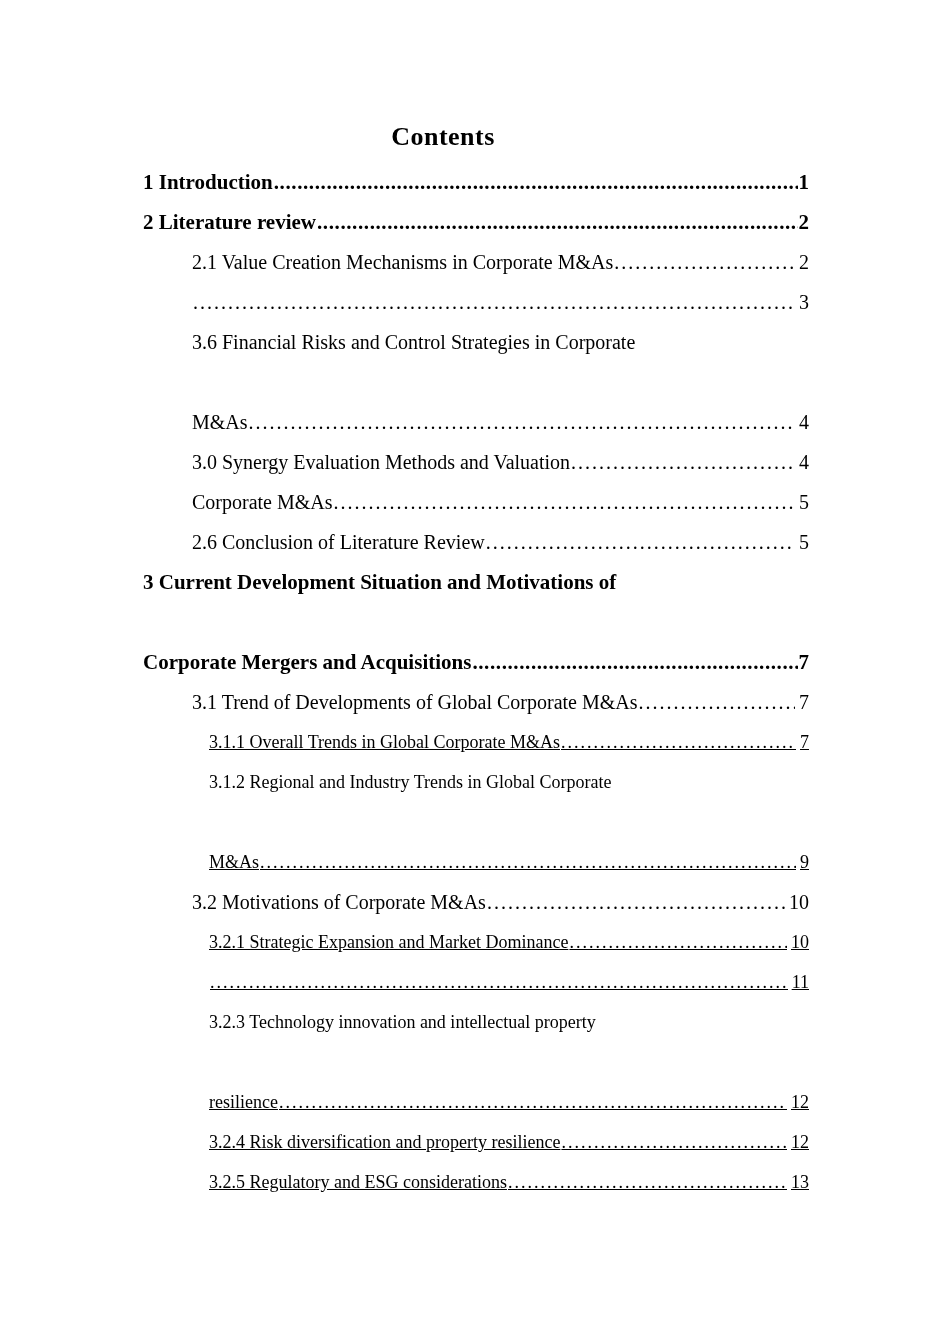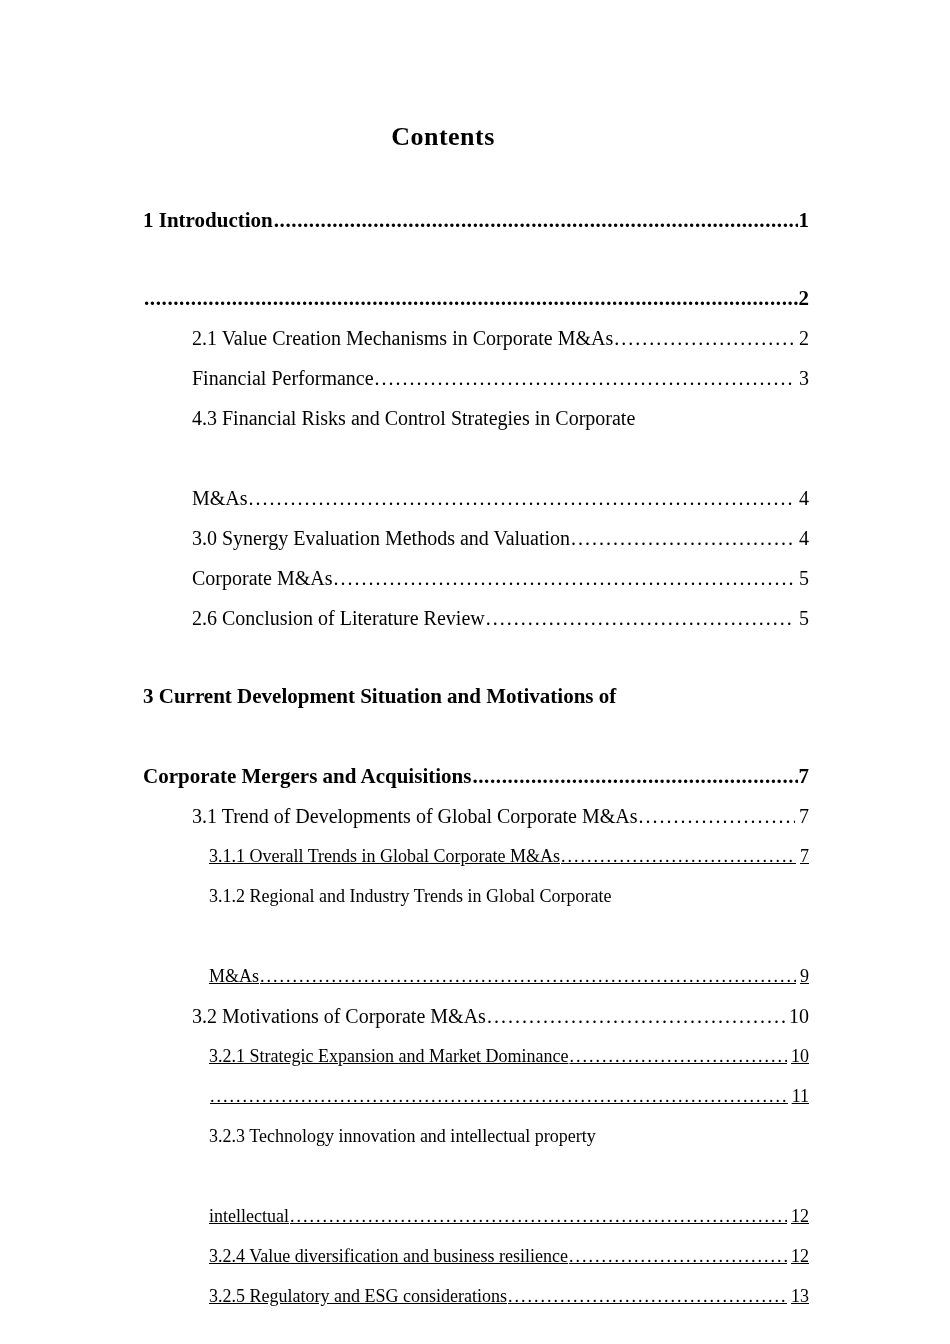--- a/index.html
+++ b/index.html
@@ -99,21 +99,20 @@
     display: inline-block;
     width: 100%;
     height: 0;
   }
 
   
   .lvl1 {
     font-size: 21px;
     font-weight: bold;
     margin-left: 0px;
-    margin-top: 38px;
   }
   .lvl1 .leader {
     letter-spacing: 0.6px;
     font-weight: bold;
   }
   .lvl1 .pageno { padding-left: 0px; }
 
   
   .lvl2 {
     font-size: 20px;
@@ -152,40 +151,40 @@
   <div class="toc-list">
       <div class="toc-entry lvl1">
         <div class="entry-line">
           <span class="entry-text">1 Introduction</span>
           <span class="leader" aria-hidden="true">...................................................................................................................................................................................</span>
           <span class="pageno">1</span>
         </div>
       </div>
       <div class="toc-entry lvl1">
         <div class="entry-line">
+          <span class="entry-text">2 Literature review</span>
           <span class="leader" aria-hidden="true">...................................................................................................................................................................................</span>
           <span class="pageno">2</span>
         </div>
       </div>
       <div class="toc-entry lvl2">
         <div class="entry-line">
           <span class="entry-text">2.1 Value Creation Mechanisms in Corporate M&amp;As</span>
           <span class="leader" aria-hidden="true">...................................................................................................................................................................................</span>
           <span class="pageno">2</span>
         </div>
       </div>
       <div class="toc-entry lvl2">
         <div class="entry-line">
-          <span class="entry-text">Financial Performance</span>
           <span class="leader" aria-hidden="true">...................................................................................................................................................................................</span>
           <span class="pageno">3</span>
         </div>
       </div>
       <div class="toc-entry lvl2">
-        <div class="wrap-line"><span>4.3 Financial Risks and Control Strategies in Corporate</span></div>
+        <div class="wrap-line"><span>3.6 Financial Risks and Control Strategies in Corporate</span></div>
         <div class="entry-line">
           <span class="entry-text">M&amp;As</span>
           <span class="leader" aria-hidden="true">...................................................................................................................................................................................</span>
           <span class="pageno">4</span>
         </div>
       </div>
       <div class="toc-entry lvl2">
         <div class="entry-line">
           <span class="entry-text">3.0 Synergy Evaluation Methods and Valuation</span>
           <span class="leader" aria-hidden="true">...................................................................................................................................................................................</span>
@@ -252,28 +251,28 @@
       </div>
       <div class="toc-entry lvl3">
         <div class="entry-line">
           <span class="leader" aria-hidden="true">...................................................................................................................................................................................</span>
           <span class="pageno">11</span>
         </div>
       </div>
       <div class="toc-entry lvl3">
         <div class="wrap-line"><span>3.2.3 Technology innovation and intellectual property</span></div>
         <div class="entry-line">
-          <span class="entry-text">intellectual</span>
+          <span class="entry-text">resilience</span>
           <span class="leader" aria-hidden="true">...................................................................................................................................................................................</span>
           <span class="pageno">12</span>
         </div>
       </div>
       <div class="toc-entry lvl3">
         <div class="entry-line">
-          <span class="entry-text">3.2.4 Value diversification and business resilience</span>
+          <span class="entry-text">3.2.4 Risk diversification and property resilience</span>
           <span class="leader" aria-hidden="true">...................................................................................................................................................................................</span>
           <span class="pageno">12</span>
         </div>
       </div>
       <div class="toc-entry lvl3">
         <div class="entry-line">
           <span class="entry-text">3.2.5 Regulatory and ESG considerations</span>
           <span class="leader" aria-hidden="true">...................................................................................................................................................................................</span>
           <span class="pageno">13</span>
         </div>

